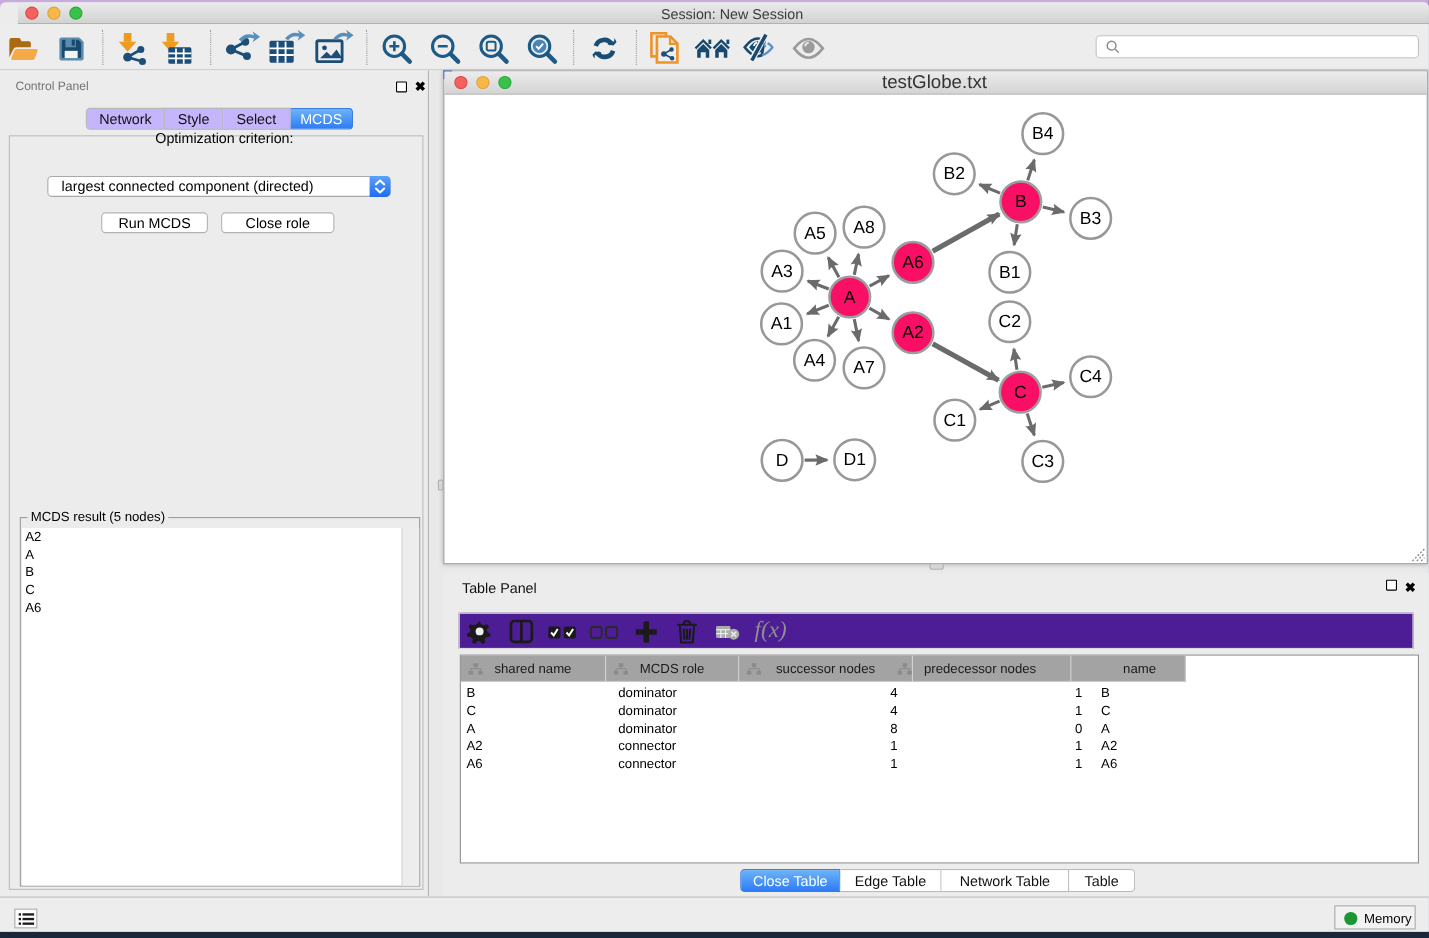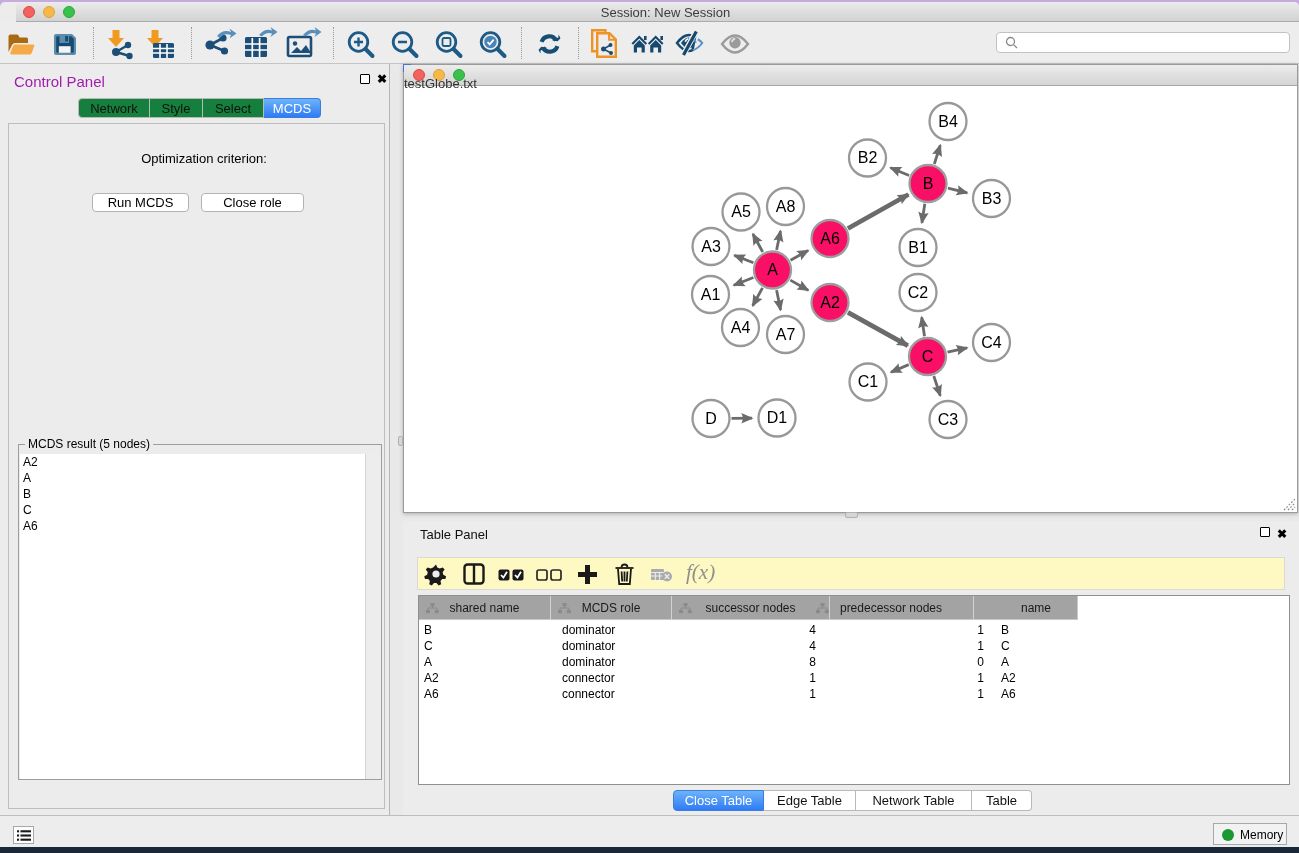--- a/index.html
+++ b/index.html
@@ -9,47 +9,47 @@
 #app{position:absolute;left:0;top:2px;width:1299px;height:845px;background:#ececec;border-radius:5px 5px 0 0;overflow:hidden}
 #titlebar{position:absolute;left:16px;top:0;width:1299px;height:20px;background:linear-gradient(#ebebeb,#d2d2d2);border-bottom:1px solid #ababab;border-radius:5px 5px 0 0}
 .tl{position:absolute;width:12px;height:12px;border-radius:50%;top:4px}
 #titlebar .t{position:absolute;width:100%;text-align:center;top:3px;font-size:13px;color:#3c3c3c}
 #toolbar{position:absolute;left:0;top:20px;width:1299px;height:42px;background:#ededed;border-bottom:1px solid #c4c4c4}
 .sep{position:absolute;top:5px;height:32px;width:0;border-left:1px dotted #9a9a9a}
 #search{position:absolute;left:996px;top:10px;width:294px;height:21px;background:#fff;border:1px solid #c2c2c2;border-radius:4px}
 #main{position:absolute;left:0;top:62px;width:1299px;height:751px;background:#e9e9e9}
 
 #cp{position:absolute;left:0;top:0;width:390px;height:751px;background:#ececec;border-right:1px solid #b5b5b5}
-#cp .title{position:absolute;left:14px;top:9px;font-size:15px;color:#a21caf}
+#cp .title{position:absolute;left:14px;top:9px;font-size:11px;color:#737373}
 #cpbody{position:absolute;left:8px;top:59px;width:377px;height:686px;border:1px solid #bdbdbd;background:#ececec}
 #cptabs{position:absolute;left:78px;top:34px;height:20px;display:flex;z-index:3}
-#cptabs .tab{height:20px;line-height:19px;font-size:13px;text-align:center;background:#15803d;border:1px solid #b9b9b9;border-left:none;color:#111}
+#cptabs .tab{height:20px;line-height:19px;font-size:13px;text-align:center;background:#c4b5fd;border:1px solid #b9b9b9;border-left:none;color:#111}
 #cptabs .tab:nth-child(1){width:72px}
 #cptabs .tab:nth-child(2){width:53px}
 #cptabs .tab:nth-child(3){width:61px}
 #cptabs .tab:nth-child(4){width:57px}
 #cptabs .tab:first-child{border-left:1px solid #b9b9b9;border-radius:4px 0 0 4px}
 #cptabs .tab:last-child{border-radius:0 4px 4px 0}
 #cptabs .tab.sel{background:linear-gradient(#6db3f8,#2e7bf6);color:#fff;border-color:#3a7ddd}
-#optlabel{position:absolute;left:9px;top:87px;width:390px;text-align:center;font-size:13px;color:#000}
+#optlabel{position:absolute;left:9px;top:54px;width:390px;text-align:center;font-size:13px;color:#000}
 #dropdown{position:absolute;left:43px;top:96px;width:312px;height:19px;background:#fff;border:1px solid #a9a9a9;border-radius:4px;font-size:13px;line-height:17px;padding-left:12px;color:#000}
 #dropdown .stepper{position:absolute;right:-1px;top:-1px;width:19px;height:19px;background:linear-gradient(#5da2f8,#1d6cf2);border-radius:0 4px 4px 0}
 .btn{position:absolute;height:19px;background:#fff;border:1px solid #b3b3b3;border-radius:4px;font-size:13px;text-align:center;line-height:17px;color:#000}
-#fieldset{position:absolute;left:18px;top:380px;width:364px;height:336px;border:1px solid #9d9d9d}
+#fieldset{position:absolute;left:18px;top:406px;width:364px;height:336px;border:1px solid #9d9d9d}
 #fieldset .legend{position:absolute;left:6px;top:-8px;background:#ececec;padding:0 3px;font-size:12px;color:#000}
 #mcdslist{position:absolute;left:1px;top:9px;width:361px;height:325px;background:#fff;font-size:12px;padding:0 0 0 3px;line-height:16px;color:#000}
 #mcdslist .sb{position:absolute;left:345px;top:0;width:16px;height:325px;background:#ededed;border-left:1px solid #d4d4d4}
 
 #netwin{position:absolute;left:403px;top:0px;width:895px;height:449px;background:#fff;border:1px solid #9a9a9a;box-shadow:0 1px 4px rgba(0,0,0,.25)}
 #nwtitle{position:absolute;left:0;top:0;width:100%;height:21px;background:linear-gradient(#ececec,#d4d4d4);border-bottom:1px solid #a8a8a8}
-#nwtitle .t{position:absolute;width:891px;top:11px;font-size:13px;color:#333}
+#nwtitle .t{position:absolute;width:891px;text-align:center;top:0;font-size:17px;color:#333}
 
 #tp{position:absolute;left:403px;top:457px;width:896px;height:294px;background:#ececec}
 #tp .title{position:absolute;left:17px;top:6px;font-size:13px;color:#111}
-#tptoolbar{position:absolute;left:14px;top:36px;width:868px;height:33px;background:#fef9c3;border:1px solid #d9d9d9}
+#tptoolbar{position:absolute;left:14px;top:36px;width:868px;height:33px;background:#4c1d95;border:1px solid #d9d9d9}
 #tbl{position:absolute;left:15px;top:74px;width:872px;height:190px;background:#fff;border:1px solid #8f8f8f}
 #tblhead{position:absolute;left:0;top:0;width:659px;height:24px;background:#a3a3a3;border-bottom:1px solid #c9c9c9;border-right:1px solid #c9c9c9}
 .hcell{position:absolute;top:0;height:24px;border-right:1px solid #d2d2d2;font-size:12px;color:#1a1a1a;text-align:center;line-height:24px}
 .trow{position:absolute;font-size:12px;color:#000;height:16px;line-height:16px}
 #tptabs{position:absolute;left:270px;top:269px;height:21px;display:flex}
 #tptabs .tab{height:21px;line-height:20px;font-size:13px;background:#fff;border:1px solid #b9b9b9;border-left:none;color:#111;text-align:center}
 #tptabs .tab:nth-child(1){width:91px;border-left:1px solid #b9b9b9;border-radius:4px 0 0 4px}
 #tptabs .tab:nth-child(2){width:92px}
 #tptabs .tab:nth-child(3){width:116px}
 #tptabs .tab:nth-child(4){width:60px;border-radius:0 4px 4px 0}
@@ -231,20 +231,30 @@
       <div class="micbox" style="left:360px;top:10px"></div>
       <div class="micx" style="left:377px;top:9px">✖</div>
       <div id="cpbody"></div>
       <div id="cptabs">
         <div class="tab">Network</div>
           <div class="tab">Style</div>
           <div class="tab">Select</div>
           <div class="tab sel">MCDS</div>
       </div>
       <div id="optlabel">Optimization criterion:</div>
+      <div id="dropdown">largest connected component (directed)
+        <div class="stepper">
+            <svg width="19" height="19" viewBox="0 0 19 19" style="left:0;top:0">
+              <g fill="none" stroke="#fff" stroke-width="1.9" stroke-linecap="round" stroke-linejoin="round">
+                <path d="M5.8 7.6 L9.5 4 L13.2 7.6"></path>
+                <path d="M5.8 11.4 L9.5 15 L13.2 11.4"></path>
+              </g>
+            </svg>
+          </div>
+      </div>
       <div class="btn" style="left:92px;top:129px;width:97px">Run MCDS</div>
       <div class="btn" style="left:201px;top:129px;width:103px">Close role</div>
       <div id="fieldset">
         <div class="legend">MCDS result (5 nodes)</div>
         <div id="mcdslist">A2<br>A<br>B<br>C<br>A6<div class="sb"></div></div>
       </div>
     </div>
     <div id="netwin">
       <div style="position:absolute;left:-1px;top:-1px;width:8px;height:8px;border-left:2px solid #4a74c9;border-top:2px solid #4a74c9"></div>
       <div id="nwtitle">

